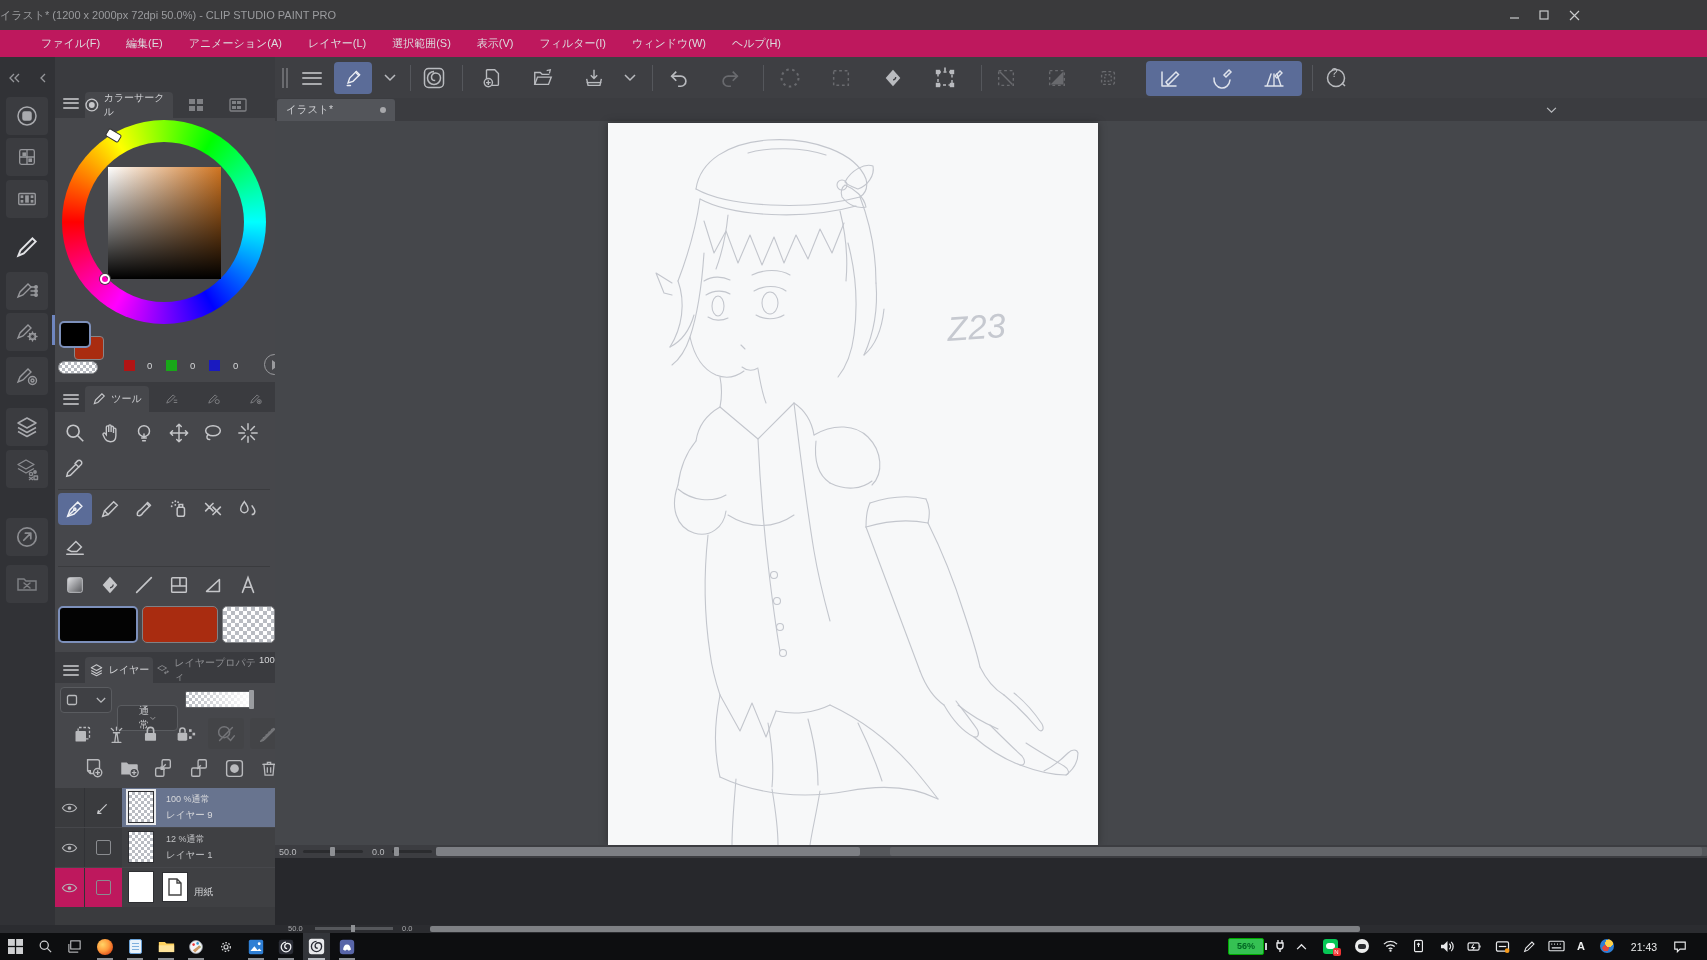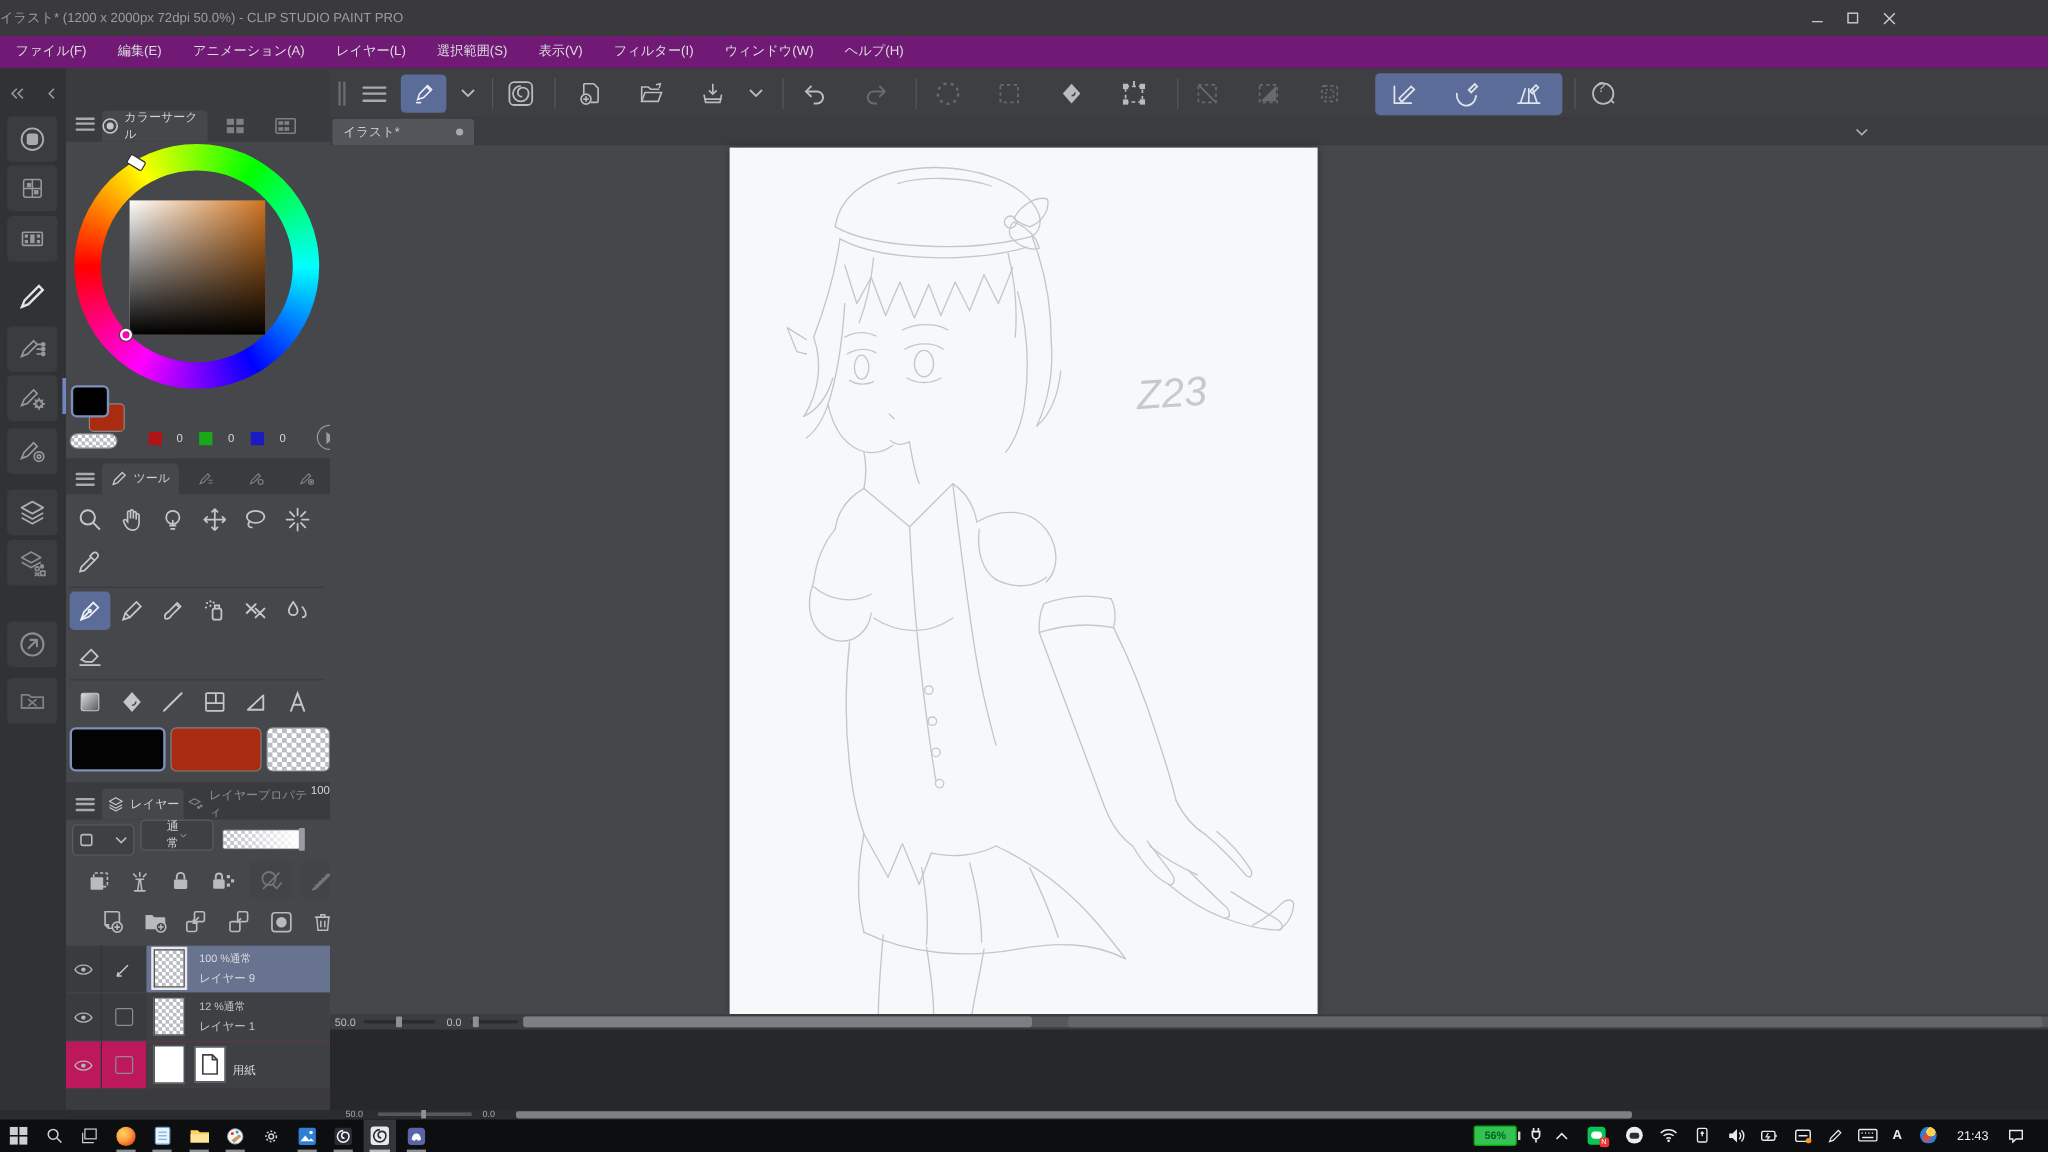--- a/index.html
+++ b/index.html
@@ -4,21 +4,21 @@
 <style>
 html,body{margin:0;padding:0;width:1707px;height:960px;overflow:hidden;background:#26272b;
 font-family:"Liberation Sans","DejaVu Sans",sans-serif;-webkit-font-smoothing:antialiased;}
 .a{position:absolute;box-sizing:border-box;}
 .flex{display:flex;align-items:center;}
 .ctr{display:flex;align-items:center;justify-content:center;}
 svg{display:block;}
 
 #titlebar{left:0;top:0;width:1707px;height:30px;background:#3a3a3c;}
 #title{width:100%;line-height:30px;font-size:11px;color:#9b9c9f;}
-#menubar{left:0;top:30px;width:1707px;height:27px;background:#701a75;}
+#menubar{left:0;top:30px;width:1707px;height:27px;background:#be185d;padding-left:28px;}
 .menuitem{font-size:11px;color:#dcddde;padding:0 13px;line-height:27px;cursor:default;}
 #cmdbar{left:0;top:57px;width:1707px;height:41px;background:#3e3f43;}
 .tb{width:36px;height:34px;border-radius:4px;color:#b9bbbf;}
 .tb.dim{opacity:.35;}
 .sep{width:1px;height:26px;background:#55575c;top:65px;}
 .bluebg{background:#5b6c98;}
 
 #sidebar{left:0;top:57px;width:55px;height:876px;background:#313236;}
 .sbb{left:6px;width:42px;height:38px;border-radius:4px;background:#3b3c40;color:#97989c;}
 .sbb.plain{background:transparent;}
@@ -692,21 +692,21 @@
 </div>
 
 <div class="a flex ddl" style="left:60px;top:687px;width:52px;height:26px;padding:0 5px;justify-content:space-between;">
   <svg width="12" height="12" viewBox="0 0 12 12">
       <rect x="1.5" y="1.5" width="9" height="9" rx="1.5" fill="none" stroke="#b9babd" stroke-width="1.3"></rect>
     </svg>
   <svg width="10" height="7" viewBox="0 0 12 8">
       <path d="M1 1l5 5 5-5" fill="none" stroke="#b9babd" stroke-width="1.5"></path>
     </svg>
 </div>
-<div class="a flex ddl" style="left:117px;top:683px;width:61px;height:26px;padding:0 21px;justify-content:space-between;">
+<div class="a flex ddl" style="left:117px;top:705px;width:61px;height:26px;padding:0 21px;justify-content:space-between;">
   <span>通常</span>
   <svg width="10" height="7" viewBox="0 0 12 8">
       <path d="M1 1l5 5 5-5" fill="none" stroke="#b9babd" stroke-width="1.5"></path>
     </svg>
 </div>
 <div class="a checker small" style="left:185px;top:691px;width:68px;height:17px;border:1px solid #5a5c60;border-radius:2px;">
   <div style="position:absolute;inset:0;background:linear-gradient(to right,rgba(255,255,255,0),#fff);"></div>
   <div style="position:absolute;right:-2px;top:-2px;width:5px;height:19px;background:#9a9ca0;border-radius:1px;"></div>
 </div>
 <span class="a" style="left:259px;top:654px;font-size:9.5px;color:#d5d6d8;">100</span>

